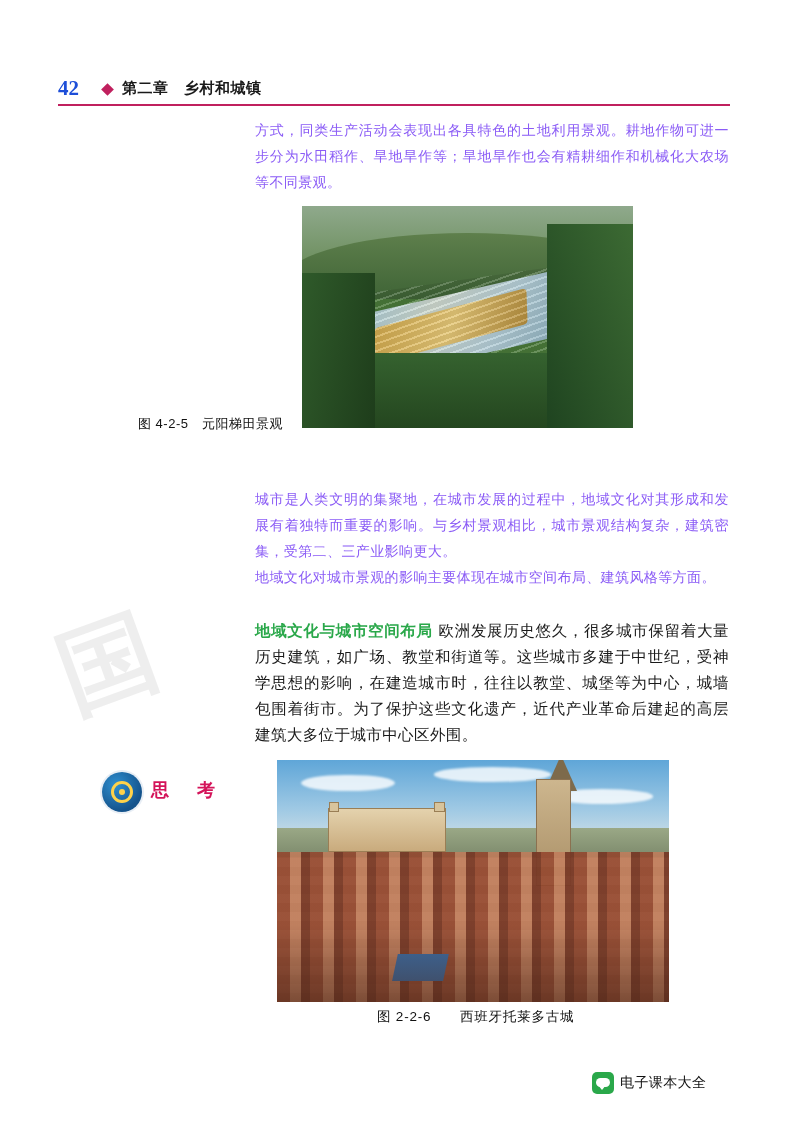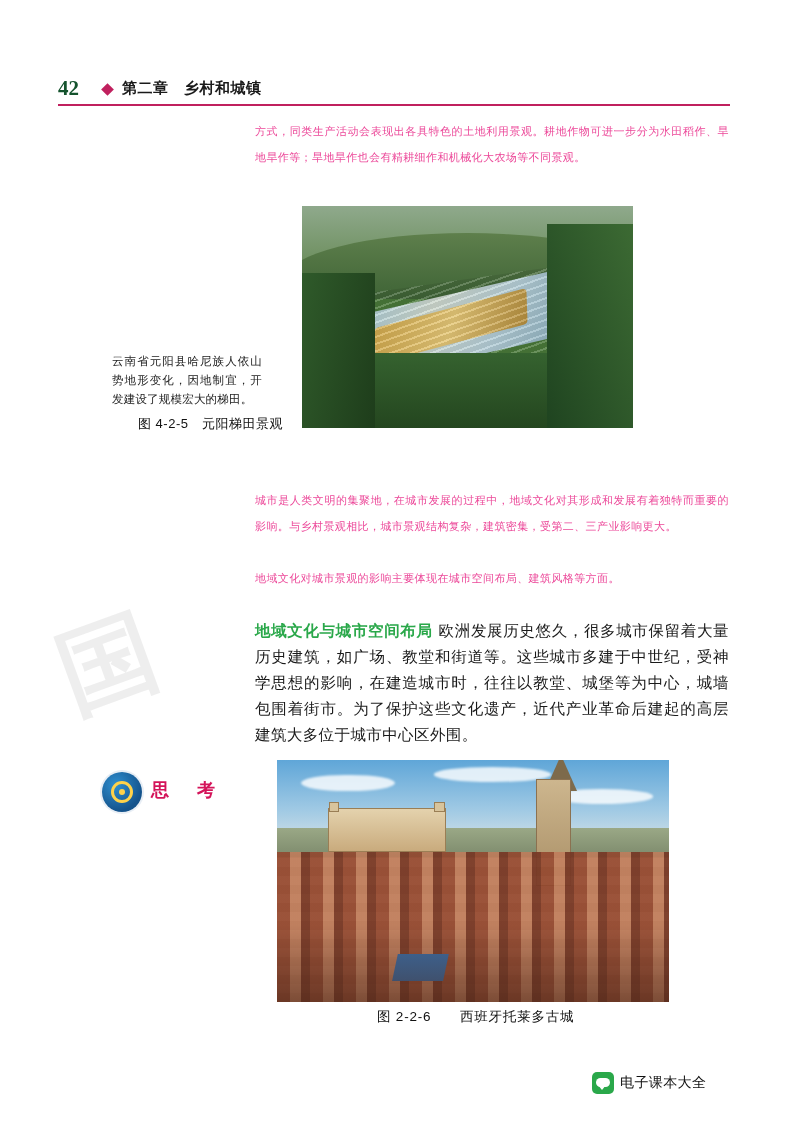--- a/index.html
+++ b/index.html
@@ -31,21 +31,21 @@
     width: 672px;
     height: 30px;
   }
   .page-number {
     position: absolute;
     left: 0;
     top: 0;
     font-family: "Liberation Serif", serif;
     font-size: 21px;
     font-weight: bold;
-    color: #14532d;
+    color: #1d4ed8;
     letter-spacing: 0;
   }
   .header-diamond {
     position: absolute;
     left: 45px;
     top: 9px;
     width: 9px;
     height: 9px;
     background: #c0205e;
     transform: rotate(45deg);
@@ -80,23 +80,23 @@
     pointer-events: none;
     white-space: nowrap;
   }
   .wm1 { left: 455px; top: 250px; font-size: 96px; transform: rotate(-20deg); }
   .wm2 { left: 60px;  top: 600px; font-size: 96px; transform: rotate(-20deg); }
 
   
   .col-text {
     position: absolute;
     font-family: "Liberation Serif", serif;
-    font-size: 11px;
+    font-size: 14px;
     line-height: 26px;
-    color: #ec4899;
+    color: #8b5cf6;
     text-align: justify;
     letter-spacing: 0.4px;
   }
   .para-top {
     left: 255px;
     top: 118px;
     width: 474px;
   }
 
   
@@ -450,21 +450,20 @@
   <div class="fig1">
     <div class="sky"></div>
     <div class="hill-back"></div>
     <div class="water"></div>
     <div class="gold"></div>
     <div class="ridge"></div>
     <div class="veg-b"></div>
     <div class="veg-l"></div>
     <div class="veg-r"></div>
   </div>
-  <div class="fig1-note">云南省元阳县哈尼族人依山势地形变化，因地制宜，开发建设了规模宏大的梯田。</div>
   <div class="fig1-cap">图 4-2-5　元阳梯田景观</div>
 
 
   <div class="col-text para-a">城市是人类文明的集聚地，在城市发展的过程中，地域文化对其形成和发展有着独特而重要的影响。与乡村景观相比，城市景观结构复杂，建筑密集，受第二、三产业影响更大。</div>
   <div class="col-text para-b">地域文化对城市景观的影响主要体现在城市空间布局、建筑风格等方面。</div>
 
   <div class="sub-head-wrap">
     <span class="sub-head">地域文化与城市空间布局</span><span>欧洲发展历史悠久，很多城市保留着大量历史建筑，如广场、教堂和街道等。这些城市多建于中世纪，受神学思想的影响，在建造城市时，往往以教堂、城堡等为中心，城墙包围着街市。为了保护这些文化遗产，近代产业革命后建起的高层建筑大多位于城市中心区外围。</span>
   </div>
 

